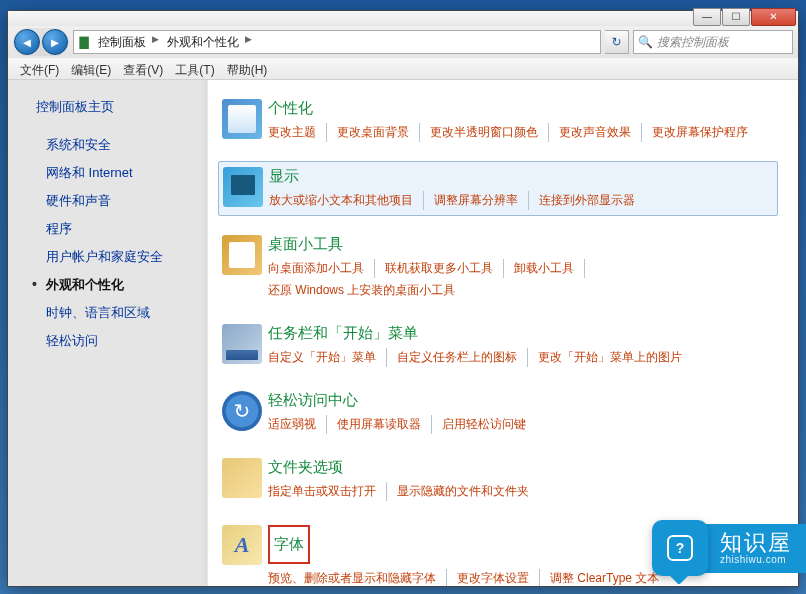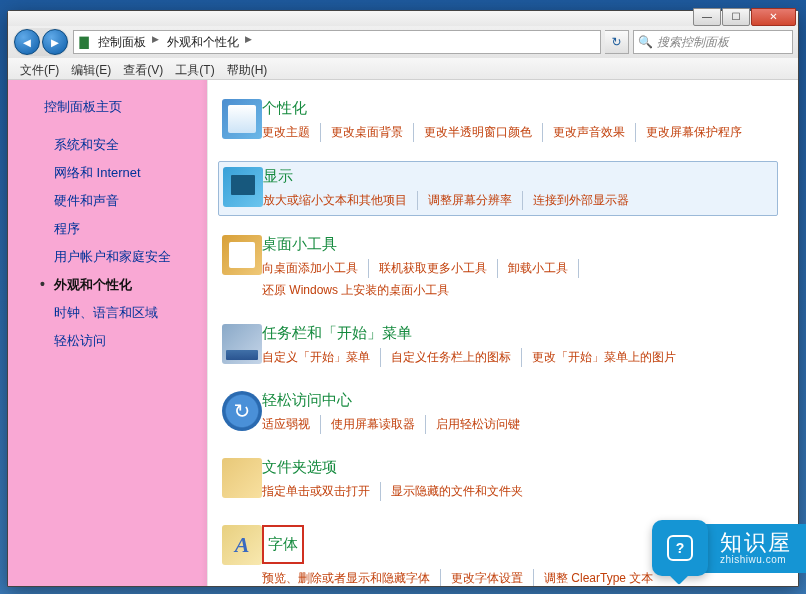--- a/index.html
+++ b/index.html
@@ -15,29 +15,29 @@
 .addrbox{flex:1;height:24px;border:1px solid #aaa;background:#fff;display:flex;align-items:center;font-size:12px}
 .addrbox .icon{width:20px;text-align:center;color:#2a7a3a}
 .crumb{padding:0 4px;color:#222;display:flex;}
 .crumb .arr{color:#666;margin-left:6px;font-size:9px}
 .refresh{width:24px;height:24px;border:1px solid #aaa;border-left:none;background:linear-gradient(#fafafa,#e0e0e0);display:flex;align-items:center;justify-content:center;color:#1a5a9a;font-size:12px}
 .search{width:160px;height:24px;border:1px solid #aaa;background:#fff;display:flex;align-items:center;padding:0 4px;font-size:12px;color:#888;font-style:italic}
 .search .sicon{margin-right:4px;color:#666;font-style:normal}
 .menubar{height:22px;background:linear-gradient(#f7f7f7,#eaeaea);border-bottom:1px solid #d0d0d0;display:flex;align-items:flex-end;padding:0 6px;font-size:12px;color:#333}
 .menuitem{padding:0 6px;cursor:default}
 .body{display:flex;height:calc(100% - 69px);background:#fff}
-.sidebar{width:200px;padding:18px 8px 8px 36px;font-size:13px;background:#f9a8d4;border-right:1px solid #e8e8e8;position:relative}
+.sidebar{width:200px;padding:18px 8px 8px 28px;font-size:13px;background:#e5e5e5;border-right:1px solid #e8e8e8;position:relative}
 .sidebar::after{content:"";position:absolute;right:0;top:0;bottom:0;width:6px;background:linear-gradient(to right,rgba(0,0,0,0),rgba(0,0,0,.04))}
 .sidehome{color:#003399;margin-bottom:16px;font-size:13px}
 .sideitem{color:#003399;padding:4px 0 4px 10px;margin:2px 0;cursor:pointer}
 .sideitem.active{color:#111;font-weight:bold;position:relative}
 .sideitem.active::before{content:"•";position:absolute;left:-4px;color:#333;font-size:14px}
 .main{flex:1;overflow:auto;padding:14px 20px 14px 10px}
 .maxw{max-width:560px}
-.cat{display:flex;gap:0;margin-bottom:14px;padding:5px 4px}
+.cat{display:flex;gap:6px;margin-bottom:14px;padding:5px 4px}
 .cat.hilite{border:1px solid #9bb9d8;background:#eaf3fc;border-radius:2px}
 .caticon{width:40px;height:40px;flex-shrink:0;border-radius:3px}
 .ico-pers{background:linear-gradient(135deg,#4c8ecf,#6bb8e8);position:relative}
 .ico-pers::after{content:"";position:absolute;inset:6px;background:linear-gradient(#fff,#cde4f7);border-radius:2px}
 .ico-disp{background:linear-gradient(135deg,#38a0d8,#6bc5ee);position:relative}
 .ico-disp::after{content:"";position:absolute;left:8px;top:8px;right:8px;bottom:12px;background:#17587d;border-radius:1px}
 .ico-gadget{background:linear-gradient(135deg,#d8a038,#efc878);position:relative}
 .ico-gadget::after{content:"";position:absolute;inset:7px;background:#fff;border-radius:2px}
 .ico-task{background:linear-gradient(135deg,#8aa9c8,#c5d5e8);position:relative}
 .ico-task::after{content:"";position:absolute;left:4px;bottom:4px;right:4px;height:10px;background:linear-gradient(#4070a8,#2a5490);border-radius:1px}

